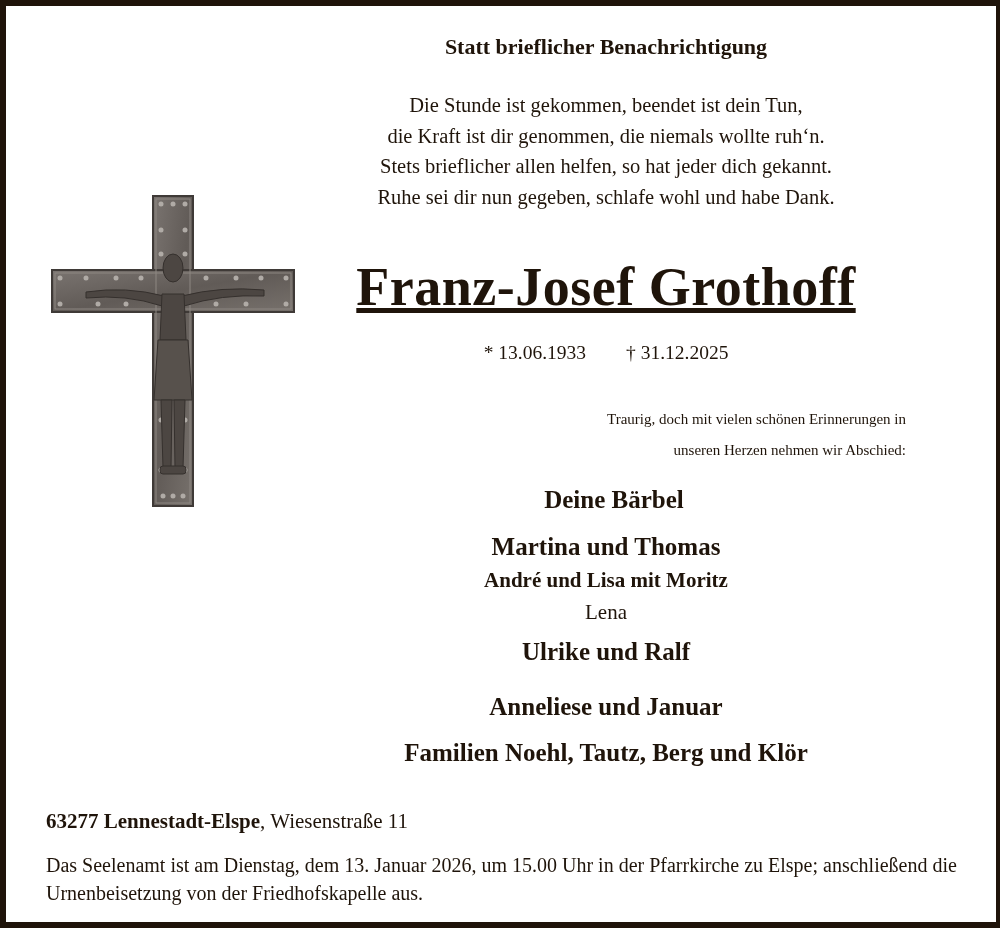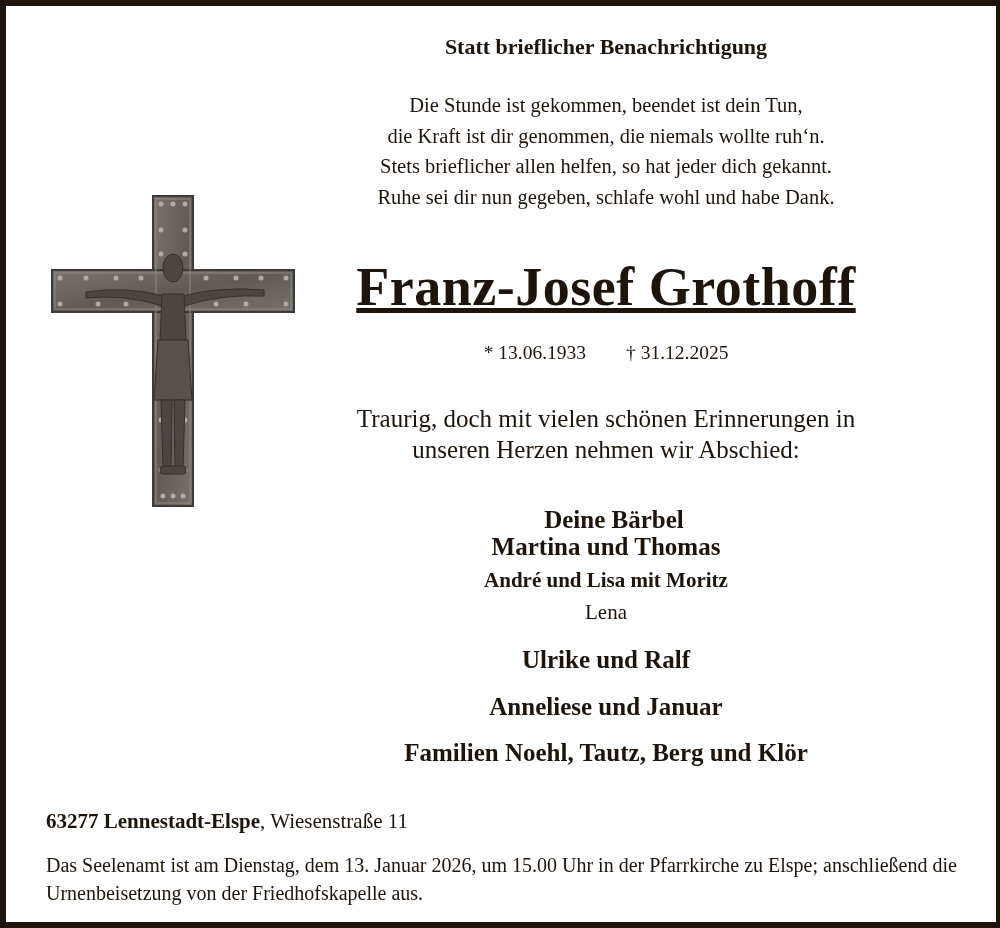--- a/index.html
+++ b/index.html
@@ -16,29 +16,29 @@
     padding-left: 41px;
   }
   .abs { position: absolute; }
   .center-col { left: 300px; width: 600px; text-align: center; }
   .heading { top: 28px; font-size: 22px; font-weight: bold; }
   .poem { top: 84px; font-size: 20.5px; line-height: 30.5px; }
   .name { top: 250px; left: 290px; width: 620px; font-size: 54px; font-weight: bold; letter-spacing: 0.5px; }
   .dates { top: 336px; font-size: 19.5px; }
   .dates span { display: inline-block; }
   .dates .death { margin-left: 40px; }
-  .intro { top: 398px; font-size: 25px; line-height: 30.5px; }
+  .intro { top: 398px; font-size: 15px; line-height: 30.5px; text-align: right; }
   .mourners { top: 480px; }
   .m-bold { font-size: 25px; font-weight: bold; }
   .m-reg { font-size: 21px; }
-  .r0 { position: absolute; left: 16px; right: 0; top: 0; margin-top: 20px; }
+  .r0 { position: absolute; left: 16px; right: 0; top: 0; }
   .r1 { position: absolute; left: 0; right: 0; top: 47px; }
   .r2 { position: absolute; left: 0; right: 0; top: 82px; font-weight: bold; }
   .r3 { position: absolute; left: 0; right: 0; top: 114px; }
-  .r4 { position: absolute; left: 0; right: 0; top: 160px; }
+  .r4 { position: absolute; left: 0; right: 0; top: 152px; }
   .r5 { position: absolute; left: 0; right: 0; top: 207px; }
   .r6 { position: absolute; left: -60px; right: -60px; top: 253px; }
   .address { top: 803px; left: 40px; font-size: 21px; }
   .address b { font-weight: bold; }
   .service { top: 845px; left: 40px; width: 940px; font-size: 20px; line-height: 28px; }
   .cross { left: 40px; top: 184px; width: 250px; height: 320px; }
 </style>
 </head>
 <body>
 

